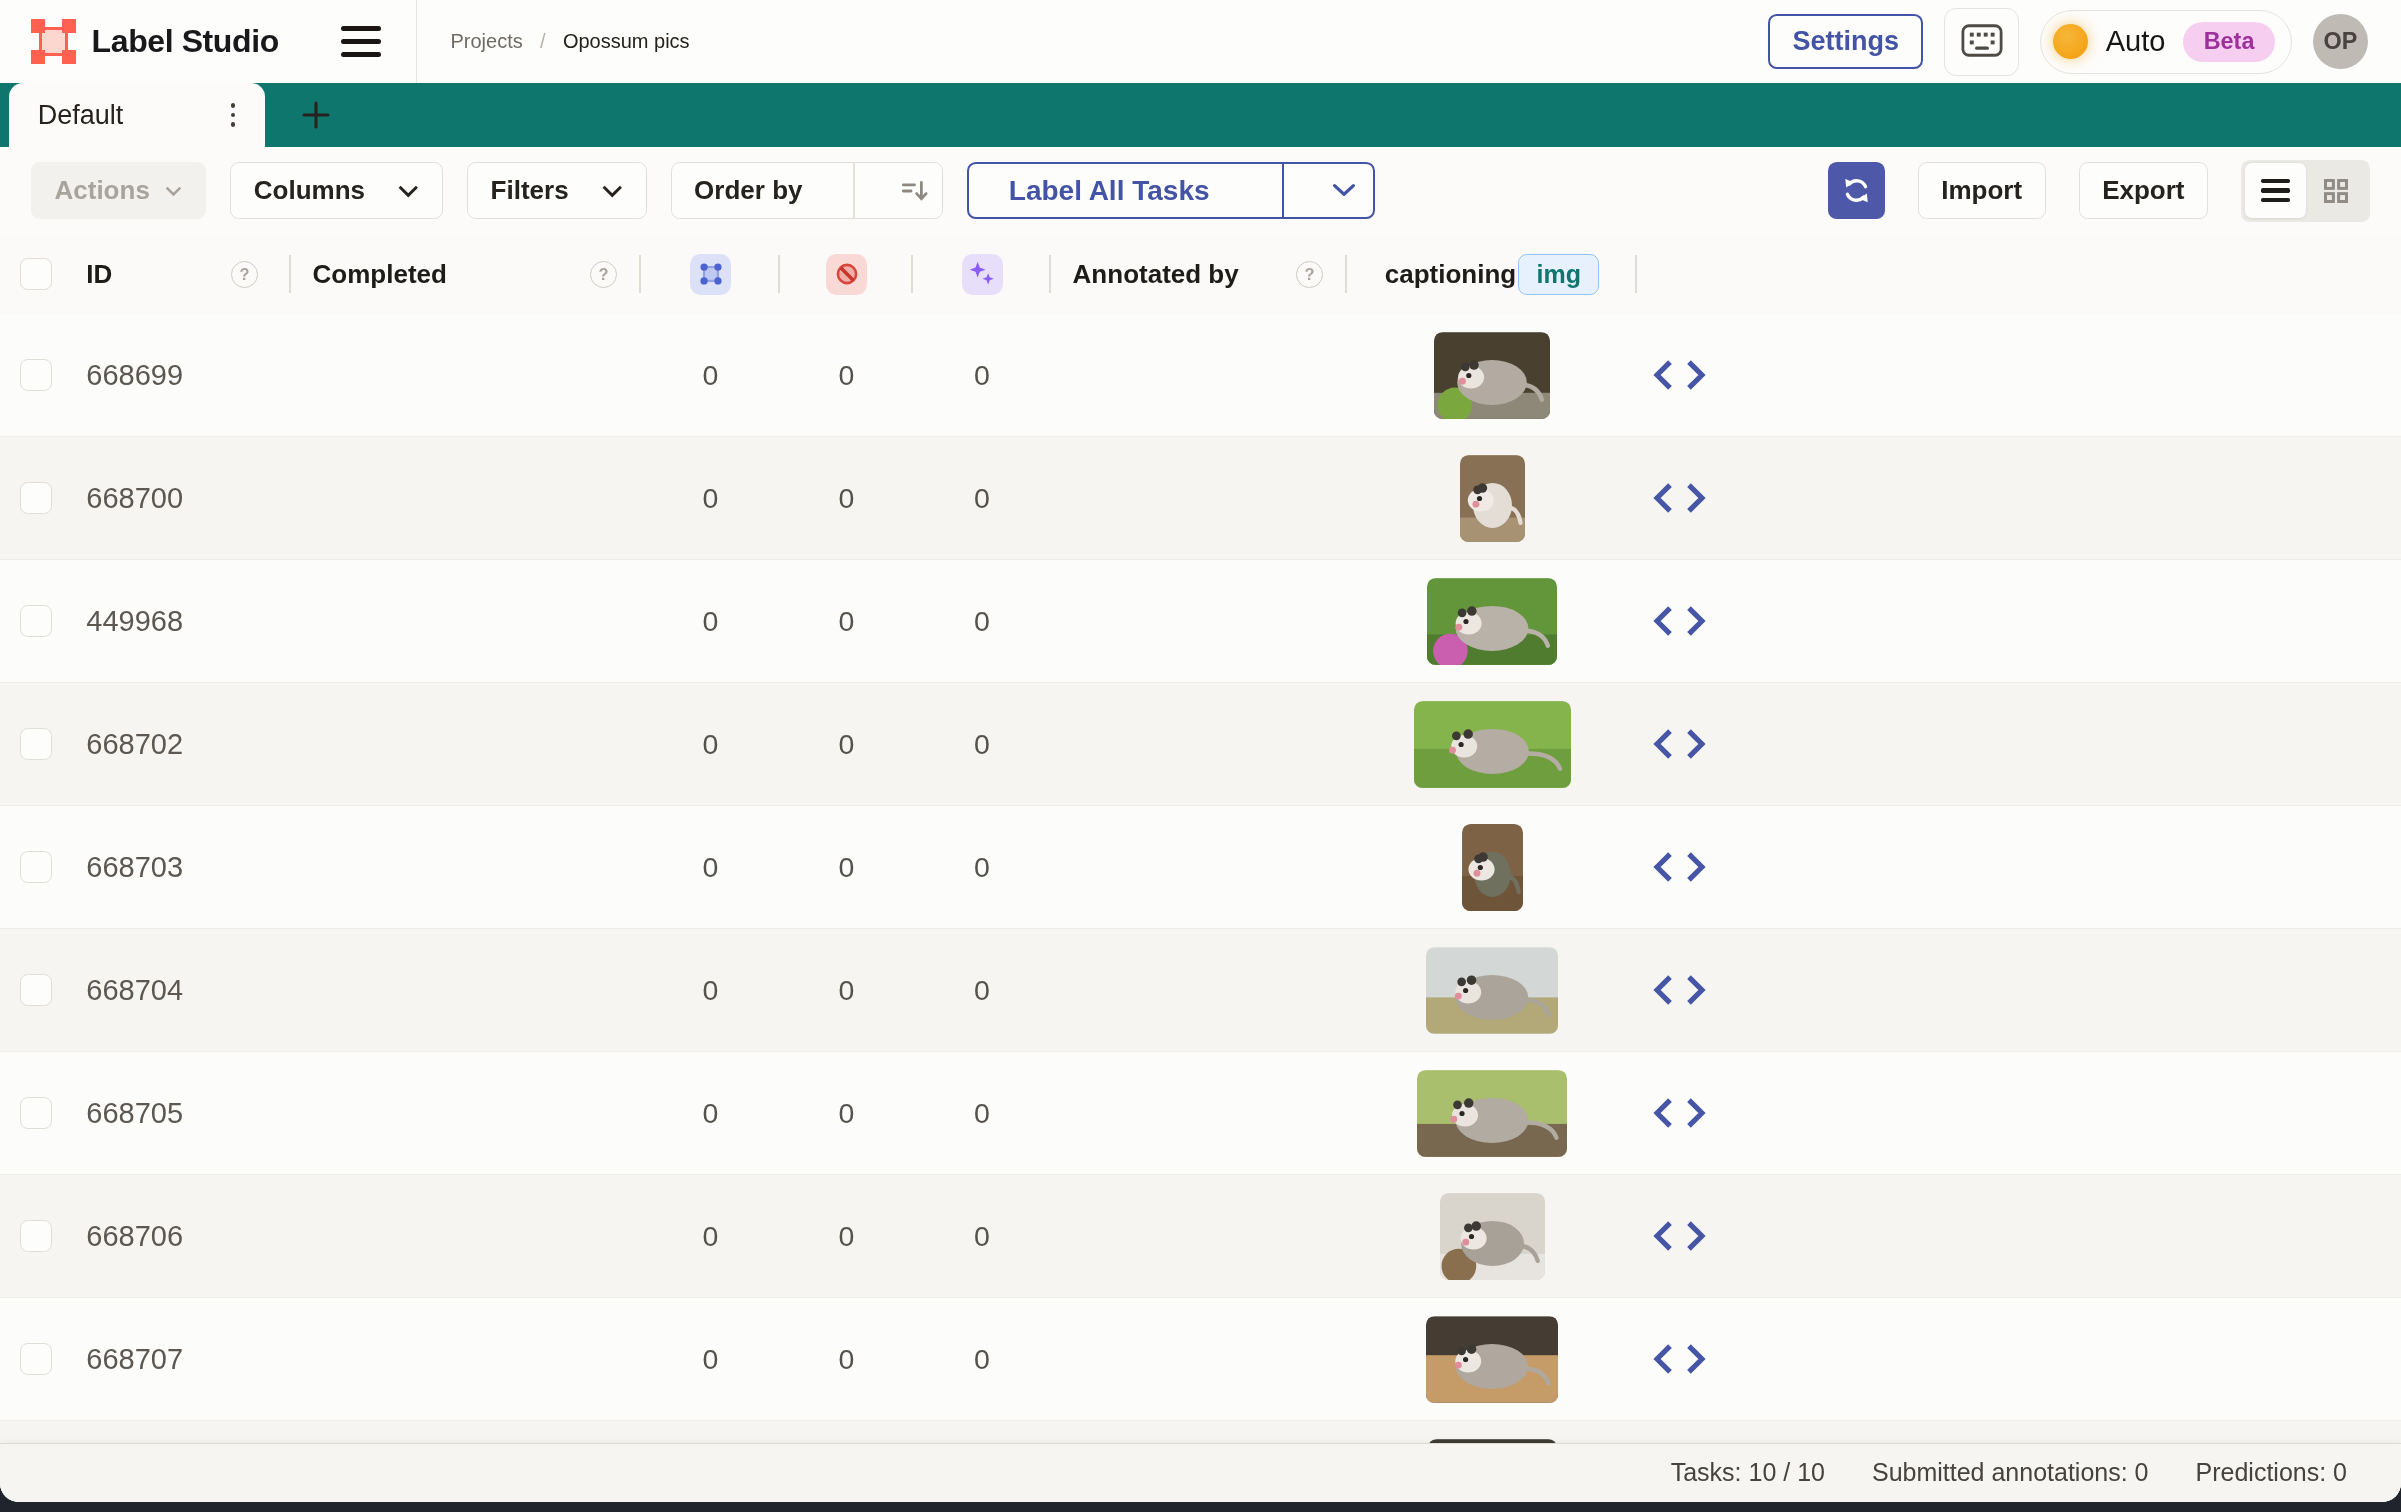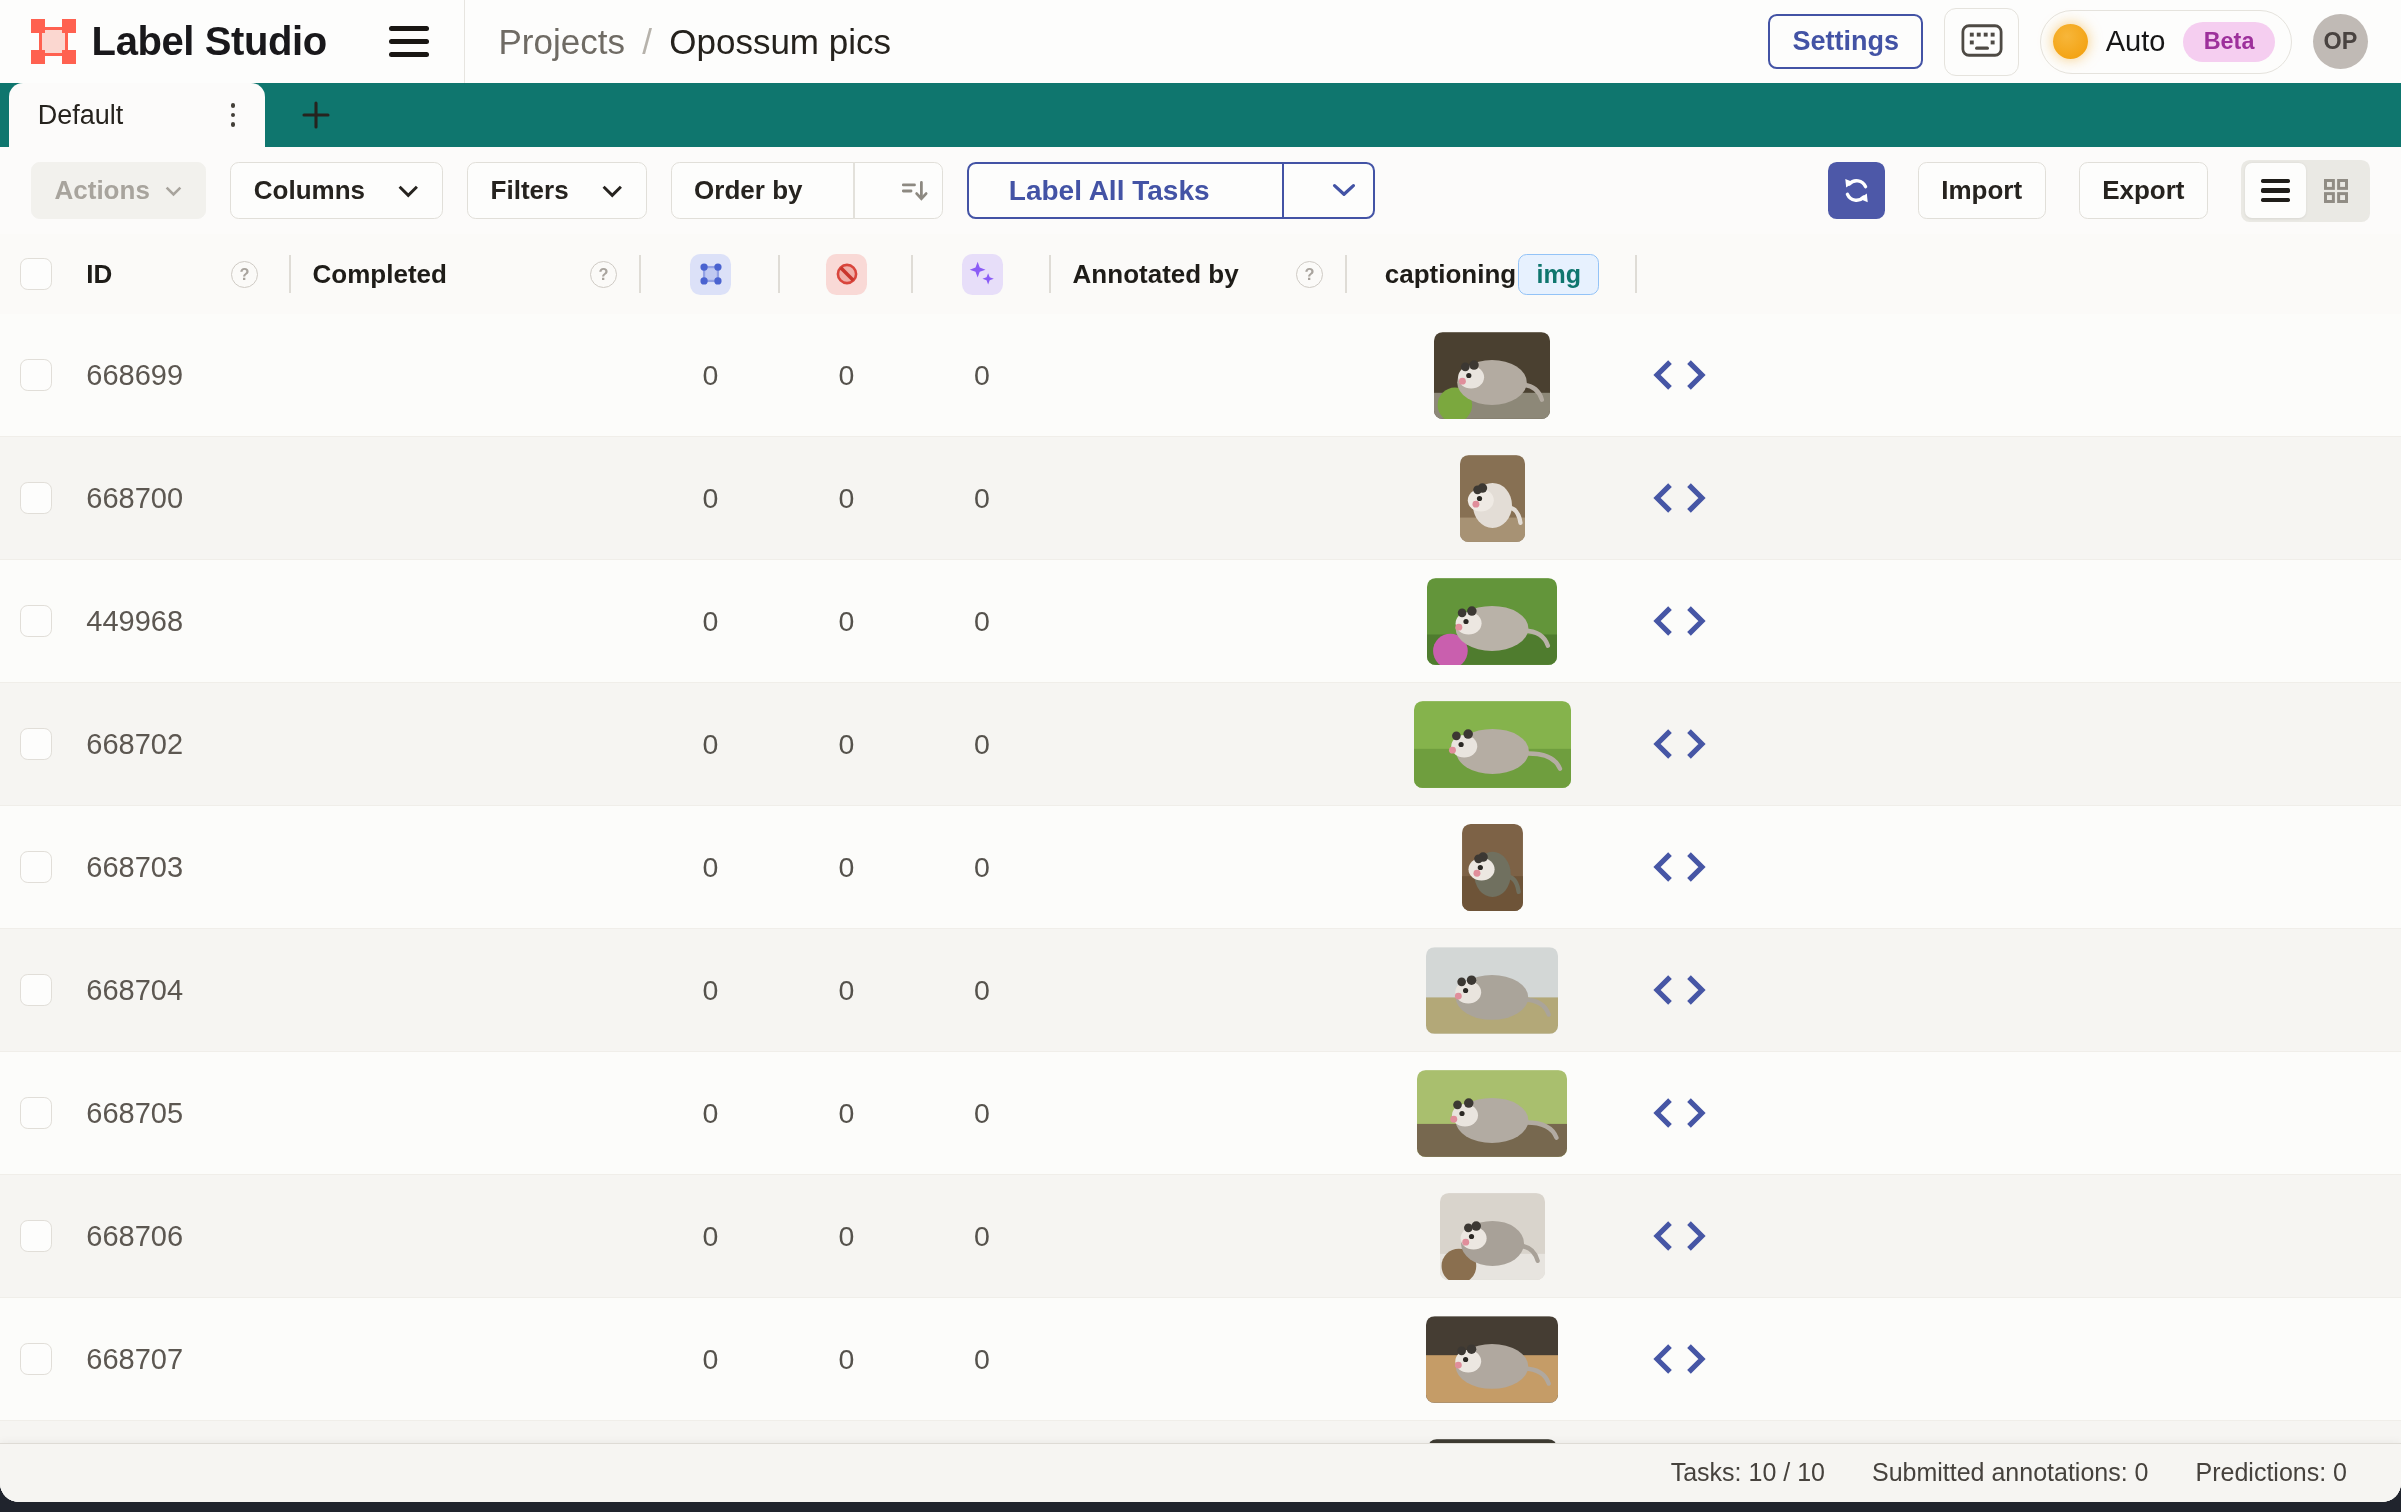--- a/index.html
+++ b/index.html
@@ -6,25 +6,25 @@
   .app{position:relative;width:2401px;height:1512px;background:#20242D;font-family:"Liberation Sans",sans-serif;overflow:hidden;}
   .panel{position:absolute;left:0;top:0;right:0;bottom:10.4px;background:#FBFAF8;border-radius:0 0 19px 19px;overflow:hidden;}
 
   
   .header{position:absolute;left:0;top:0;right:0;height:83px;background:#FDFDFC;border-bottom:0.9px solid #E8E6E1;display:flex;align-items:center;}
   .logo-wrap{display:flex;align-items:center;gap:15.6px;margin-left:31px;cursor:pointer;}
   .logo-mark{position:relative;width:45px;height:45px;}
   .logo-mark .fill{position:absolute;inset:7.8px;background:#FBD7D0;border:3.5px solid #FF6150;}
   .logo-mark .hd{position:absolute;width:14px;height:14px;background:#FF6150;}
   .hd.tl{left:0;top:0}.hd.tr{right:0;top:0}.hd.bl{left:0;bottom:0}.hd.br{right:0;bottom:0}
-  .app-name{font-size:40px;font-weight:700;color:#19181B;letter-spacing:-0.4px;}
+  .app-name{font-size:32px;font-weight:700;color:#19181B;letter-spacing:-0.4px;}
   .burger{margin-left:55px;display:flex;flex-direction:column;gap:8.7px;cursor:pointer;padding:7px;}
   .burger span{display:block;width:40px;height:4.3px;background:#191613;border-radius:2.6px;}
   .hdr-divider{width:1.7px;height:83px;background:#E7E5E0;margin-left:28px;}
-  .breadcrumb{display:flex;align-items:center;gap:17.3px;margin-left:33px;font-size:35px;}
+  .breadcrumb{display:flex;align-items:center;gap:17.3px;margin-left:33px;font-size:20px;}
   .bc-root{color:#6F6B64;cursor:pointer;}
   .bc-sep{color:#B6B2AB;}
   .bc-cur{color:#25221D;}
   .hdr-right{margin-left:auto;display:flex;align-items:center;gap:21px;margin-right:33px;}
   .settings-btn{height:55px;padding:0 22.5px;border:2.2px solid #4353A5;border-radius:8.7px;color:#4353A5;font-size:27px;font-weight:700;background:#FDFDFC;display:flex;align-items:center;cursor:pointer;}
   .kbd-btn{width:73px;height:66px;border:1.3px solid #E5E3DD;border-radius:12px;background:#FDFDFC;display:flex;align-items:center;justify-content:center;cursor:pointer;}
   .auto-pill{height:62px;border:1.3px solid #E5E3DD;border-radius:35px;background:#FDFDFC;display:flex;align-items:center;gap:17.3px;padding:0 15.6px 0 12px;cursor:pointer;}
   .auto-dot{width:35px;height:35px;border-radius:50%;background:radial-gradient(circle at 40% 35%,#F7B63A,#F29D07);box-shadow:0 0 14px rgba(243,162,20,.55);}
   .auto-label{font-size:29px;color:#161616;}
   .beta-badge{height:40px;padding:0 21px;border-radius:21px;background:#F5CEF0;color:#9D309B;font-size:23.4px;font-weight:700;display:flex;align-items:center;}

